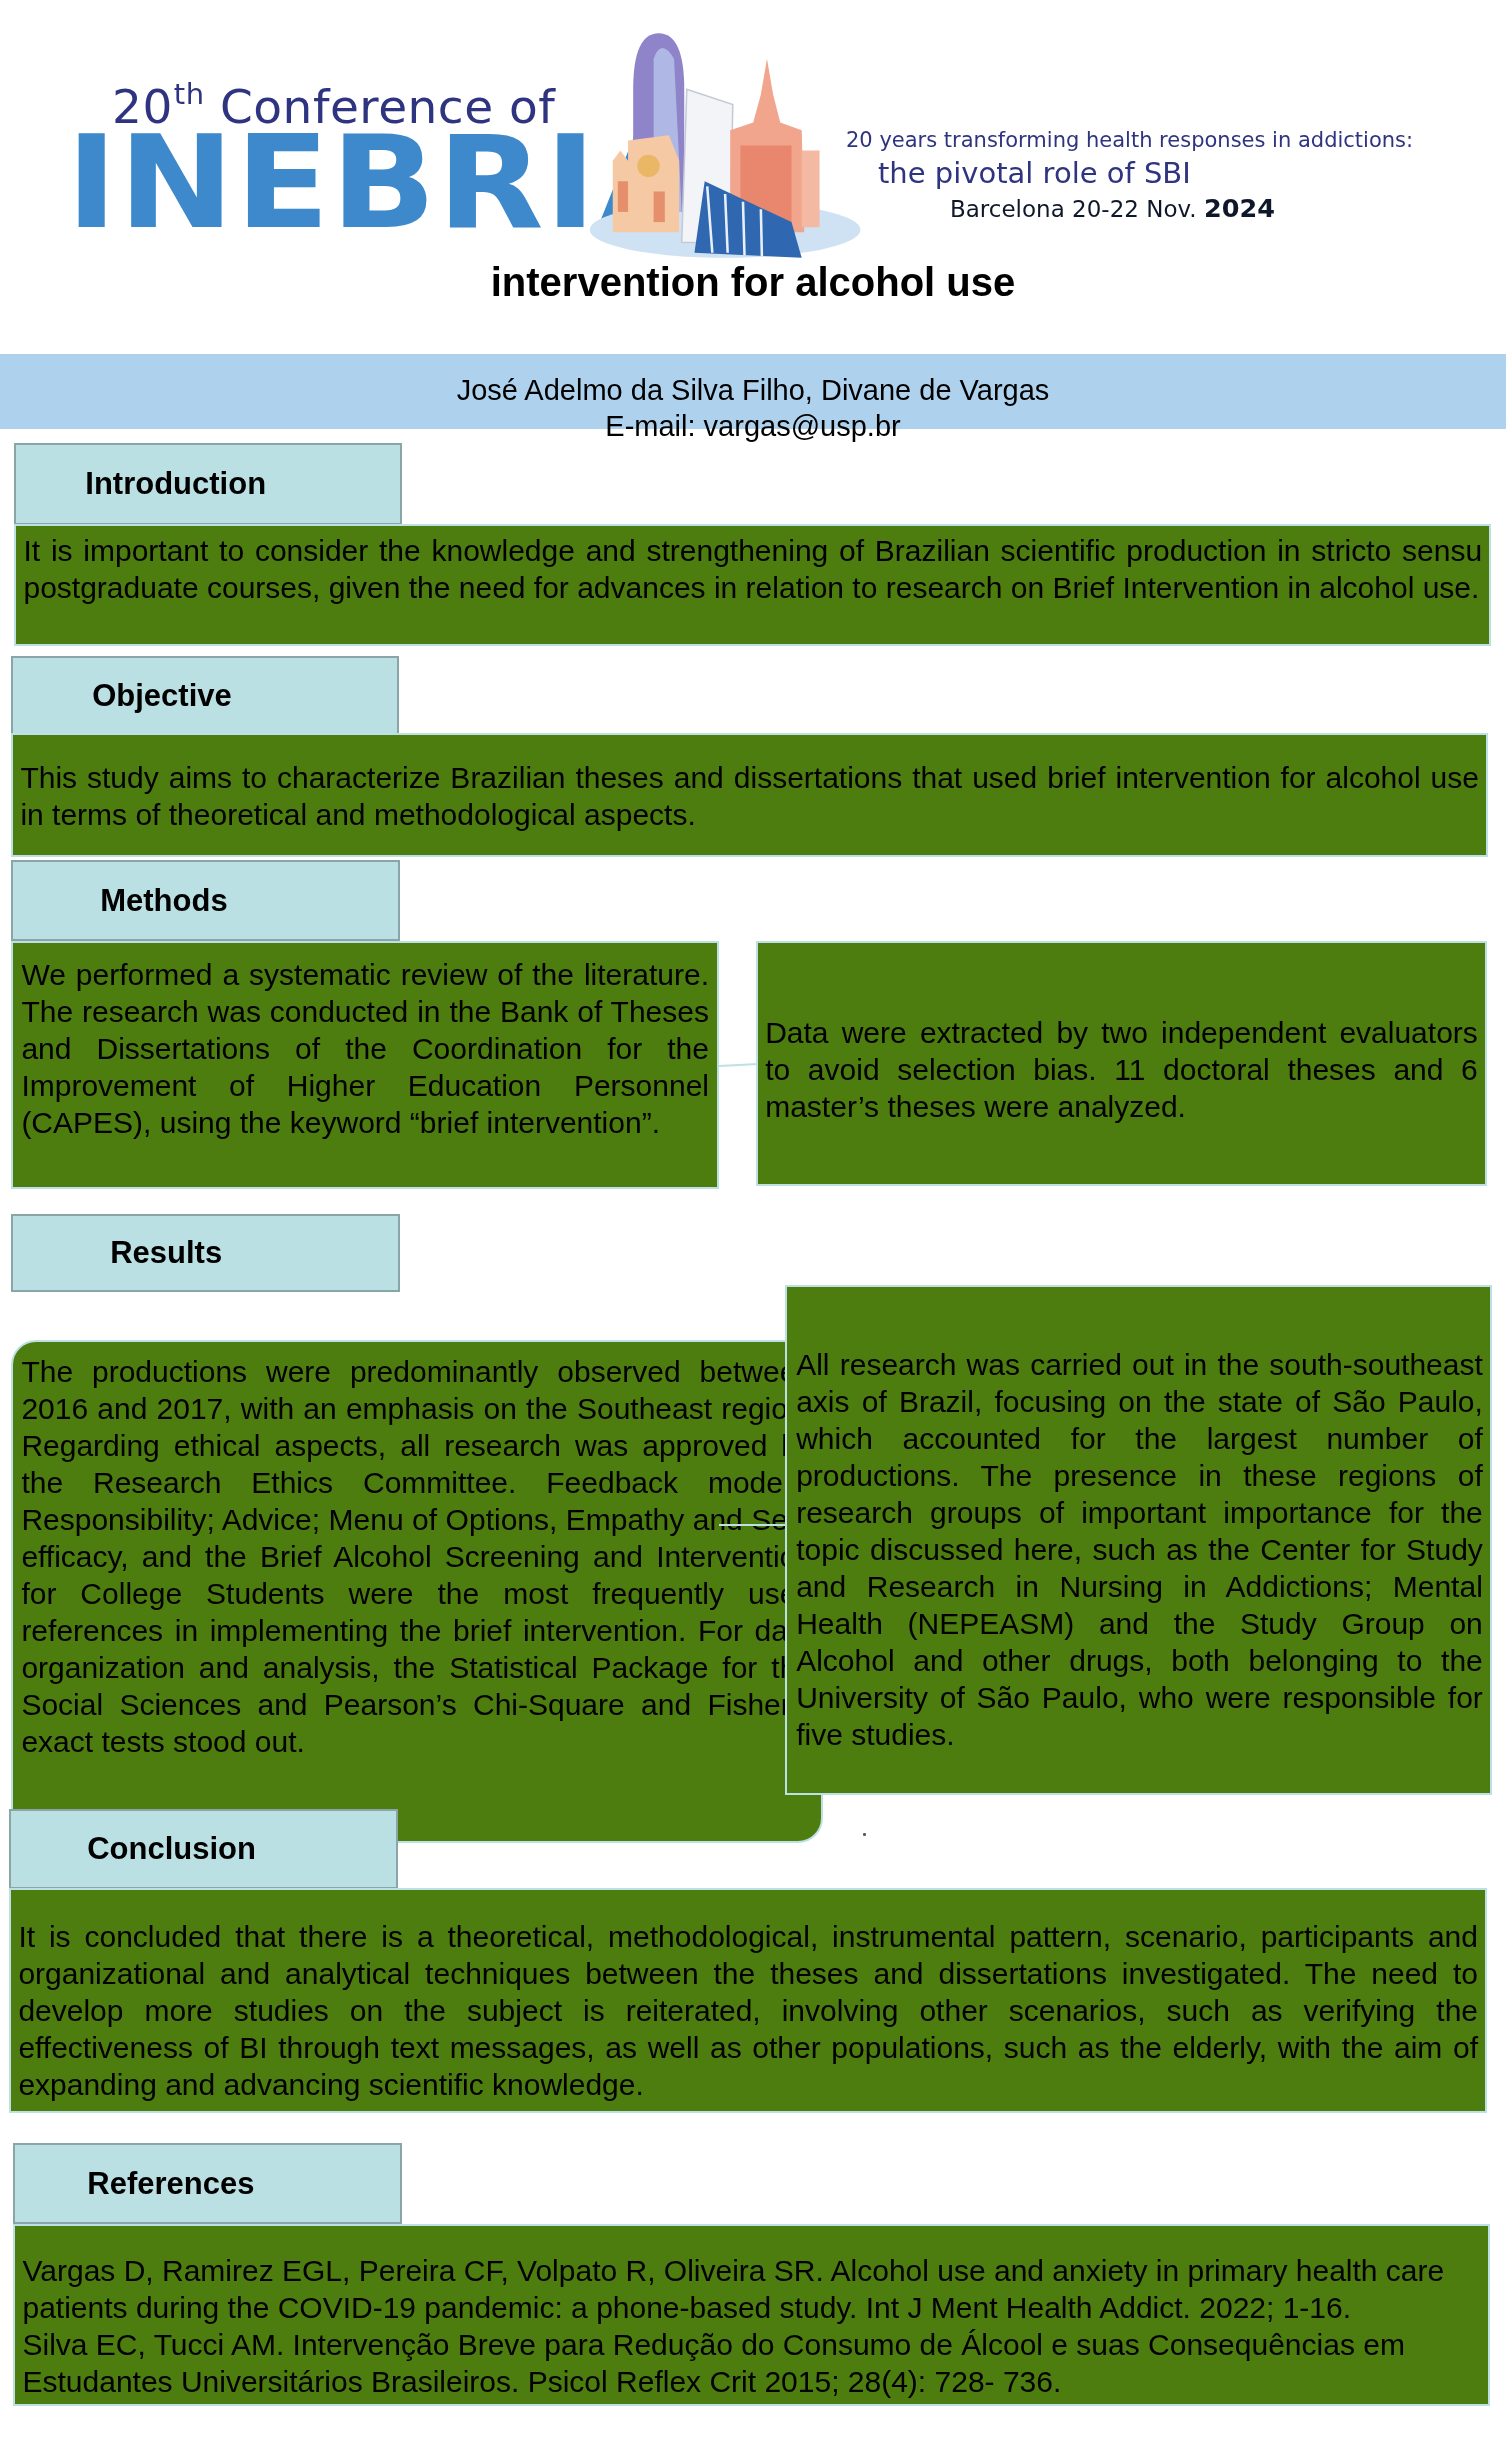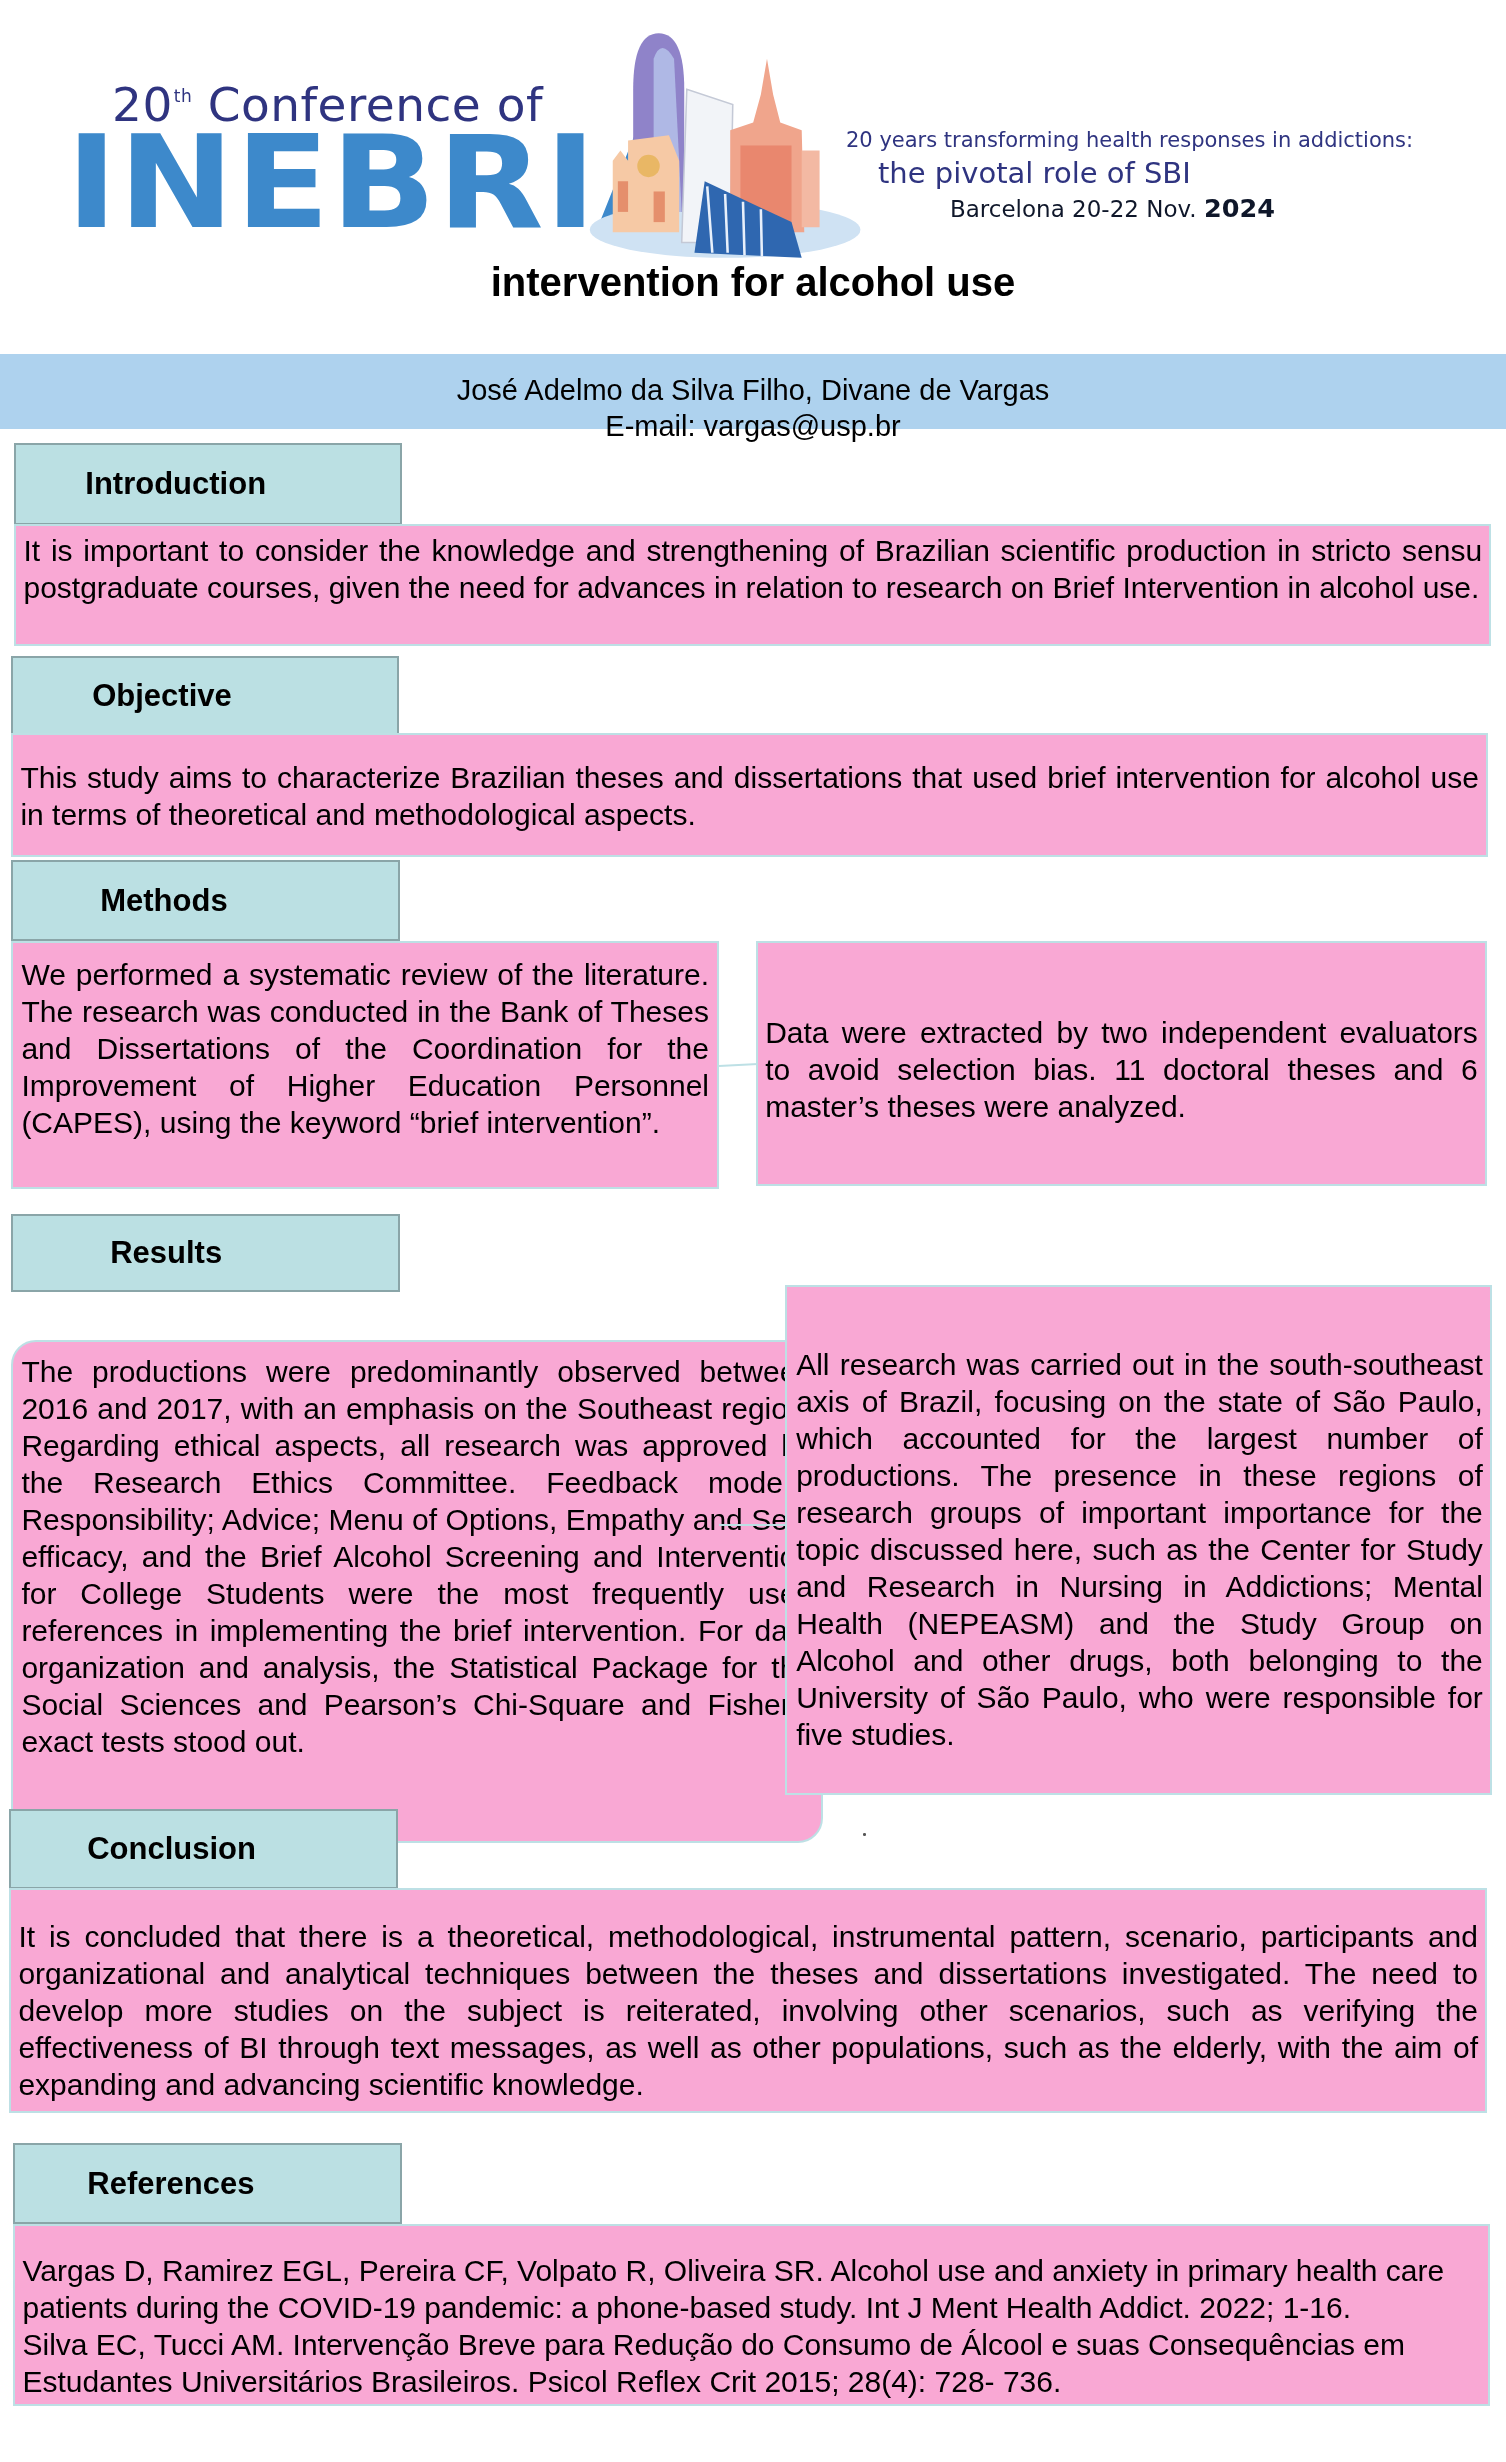--- a/index.html
+++ b/index.html
@@ -8,21 +8,21 @@
     font-family: "Liberation Sans", sans-serif; color: #000;
   }
 
   
   .banner { position: absolute; left: 0; top: 0; width: 1506px; height: 266px; }
   .conf-line {
     position: absolute; left: 112px; top: 77px;
     font-family: "DejaVu Sans", sans-serif; font-size: 47px; color: #2f3480;
     letter-spacing: 0.5px; white-space: nowrap;
   }
-  .conf-line sup { font-size: 17px; vertical-align: 19.4px; margin-left: 1px; }
+  .conf-line sup { font-size: 29px; vertical-align: 19.4px; margin-left: 1px; }
   .brand {
     position: absolute; left: 66px; top: 119px;
     font-family: "DejaVu Sans", sans-serif; font-weight: bold; font-size: 128px;
     color: #3d89cb; letter-spacing: 1px; line-height: 1; white-space: nowrap;
     transform: scaleX(1.08); transform-origin: left top;
   }
   .city-art { position: absolute; left: 577px; top: 28px; width: 286px; height: 235px; }
   .tagline-1 {
     position: absolute; left: 846px; top: 128px;
     font-family: "DejaVu Sans", sans-serif; font-size: 21px; color: #2f3480; white-space: nowrap;
@@ -52,21 +52,21 @@
   
   .sec-head {
     position: absolute; background: #bbe0e3;
     border: 2.6px solid #8aa5a8; box-sizing: border-box;
     font-weight: bold; font-size: 31px;
     display: flex; align-items: center;
   }
   .sec-head span { display: block; }
   .box {
     position: absolute; border: 2.6px solid #bde0e5; box-sizing: border-box;
-    background: #f9a8d4; font-size: 30px; line-height: 37px;
+    background: #4d7c0f; font-size: 30px; line-height: 37px;
   }
   .box p { margin: 0; }
   .justify { text-align: justify; text-align-last: left; }
   .connector { position: absolute; background: #bde0e5; height: 1.5px; }
   .stray-dot { position: absolute; width: 2.6px; height: 2.6px; background: #555; border-radius: 50%; }
 </style>
 </head>
 <body>
 
 <div class="banner">

